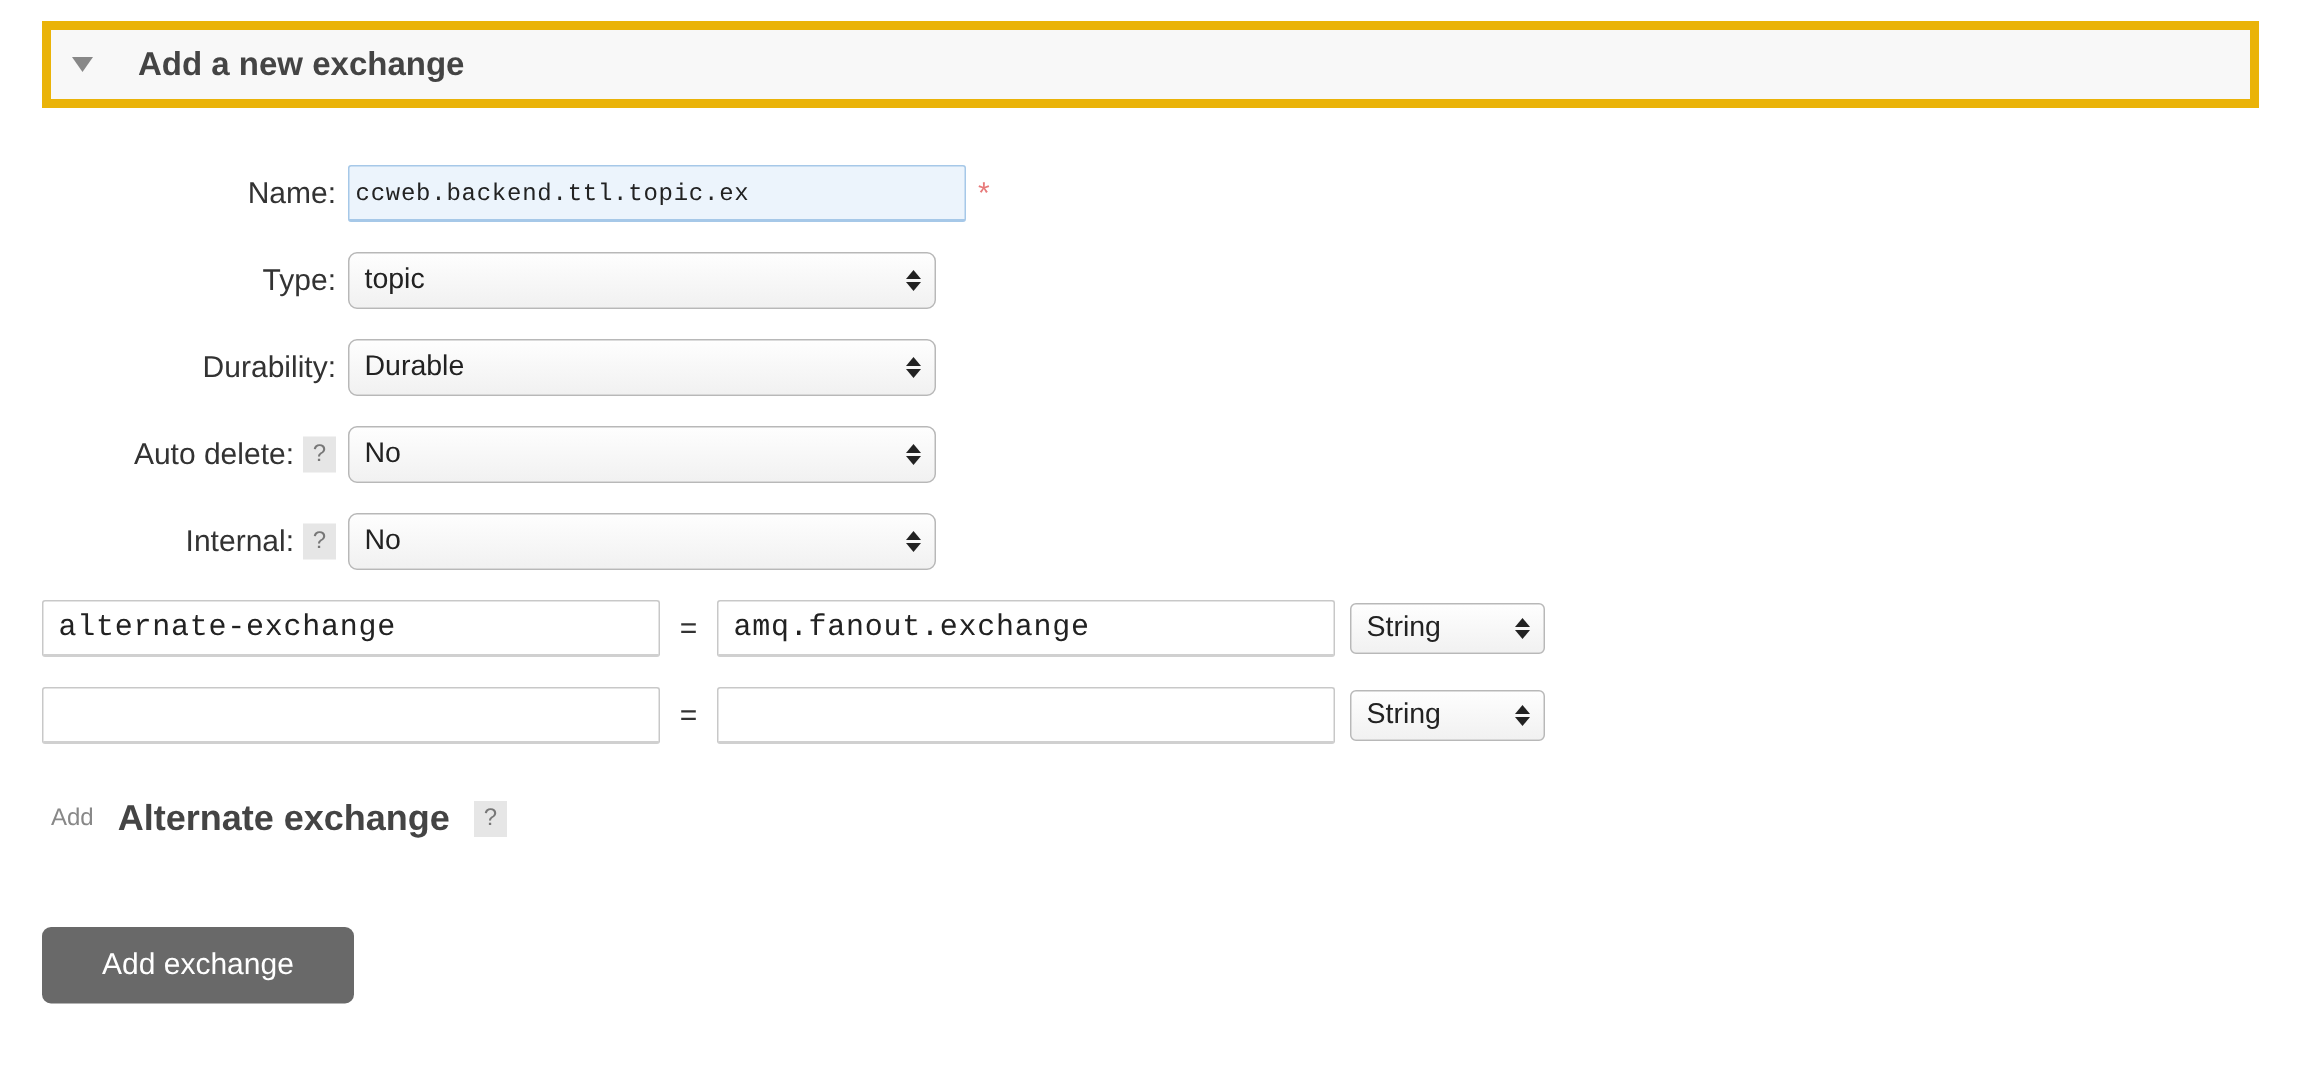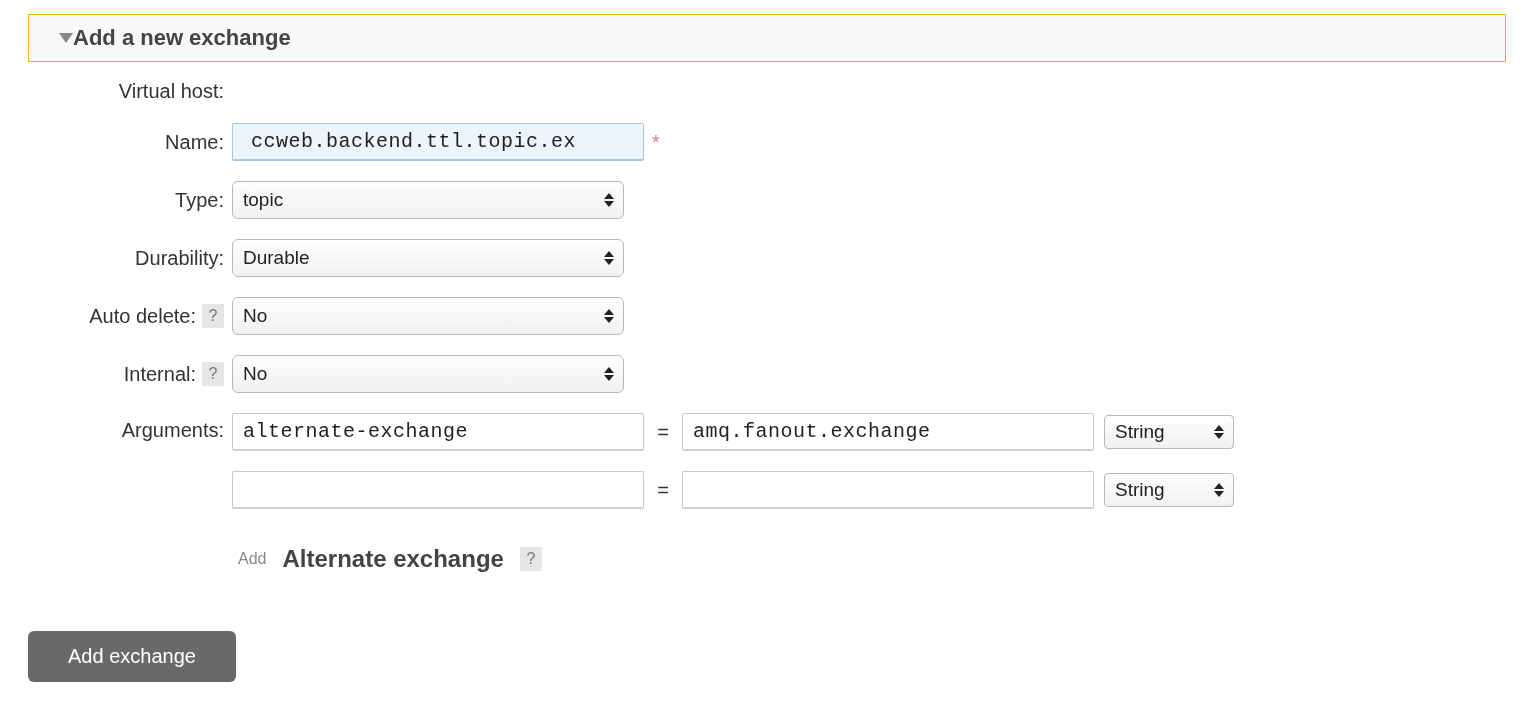--- a/index.html
+++ b/index.html
@@ -5,25 +5,25 @@
     * { box-sizing: border-box; margin: 0; padding: 0; }
     body {
       font-family: Verdana, Geneva, sans-serif;
       font-size: 18px;
       color: #333;
       background: #fff;
       padding: 0;
     }
     .section-header {
       background: #f8f8f8;
-      border: 1px solid #eab308;
-      padding: 10px 30px;
-      display: flex;
-      align-items: center;
-      gap: 0;
+      border: 6px solid #eab308;
+      padding: 10px 14px;
+      display: flex;
+      align-items: center;
+      gap: 30px;
       margin: 14px 28px 0 28px;
       cursor: pointer;
     }
     .section-header .caret {
       width: 0; height: 0;
       border-left: 7px solid transparent;
       border-right: 7px solid transparent;
       border-top: 10px solid #888;
     }
     .section-header .title {
@@ -100,23 +100,23 @@
       border-left: 5px solid transparent;
       border-right: 5px solid transparent;
       border-top: 6px solid #222;
     }
     .text-input {
       width: 412px;
       height: 38px;
       border: 1px solid #b8b8b8;
       border-bottom: 2px solid #d0d0d0;
       border-radius: 2px;
-      padding: 4px 18px;
+      padding: 4px 4px;
       font-family: "Courier New", monospace;
-      font-size: 20px;
+      font-size: 16px;
       letter-spacing: 0.5px;
       color: #222;
       background: #fff;
     }
     .text-input.highlight {
       background: #ecf4fc;
       border-color: #a6c8e8;
     }
     .req-star {
       color: #e77a7a;
@@ -202,23 +202,20 @@
 <body>
 
 <div class="section-header">
   <span class="caret"></span>
   <span class="title">Add a new exchange</span>
 </div>
 
 <div class="form-area">
 
   <div class="row">
-    <div class="label">
-      <span>Virtual host:</span>
-    </div>
   </div>
 
   <div class="row">
     <div class="label">
       <span>Name:</span>
     </div>
     <input class="text-input highlight" type="text" value="ccweb.backend.ttl.topic.ex" style="">
     <span class="req-star">*</span>
   </div>
 
@@ -278,23 +275,20 @@
           <span>No</span>
         </div>
       <div class="select-arrows">
           <span class="up"></span>
           <span class="down"></span>
         </div>
     </div>
   </div>
 
   <div class="row" style="align-items:flex-start;">
-    <div class="label" style="padding-top:6px;">
-      <span>Arguments:</span>
-    </div>
     <div class="args-grid">
 
       <div class="args-row">
         <input class="key-input" type="text" value="alternate-exchange" style="">
         <span class="eq">=</span>
         <input class="val-input" type="text" value="amq.fanout.exchange" style="">
         <div class="type-select-wrap">
           <div class="type-select">
               <span>String</span>
             </div>

